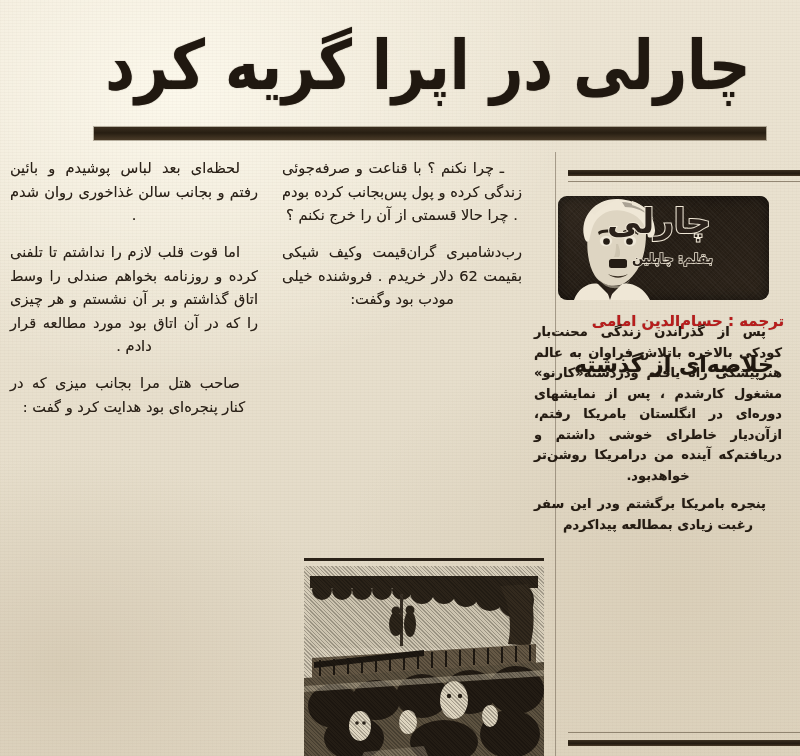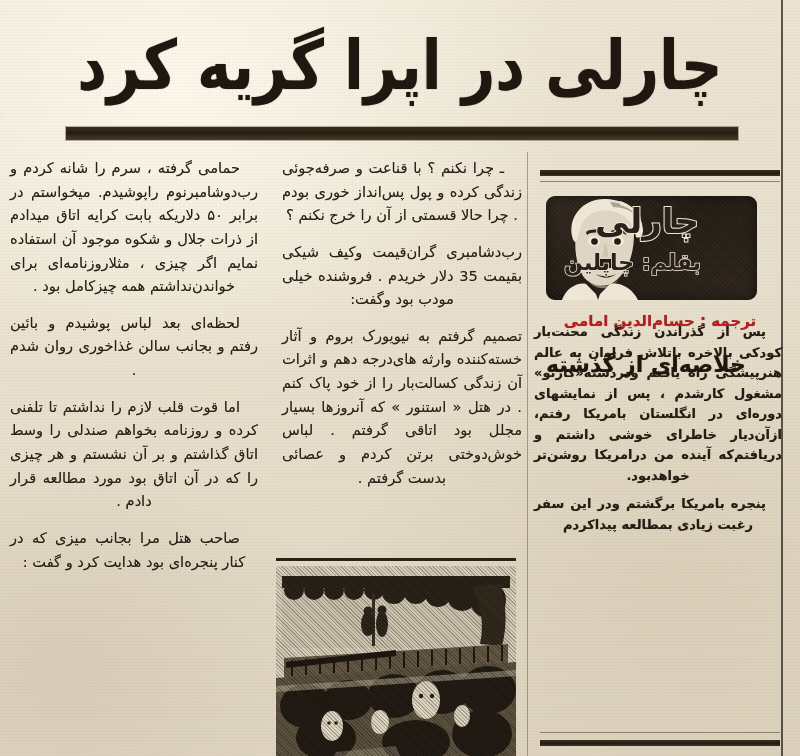--- a/index.html
+++ b/index.html
@@ -19,21 +19,21 @@
       radial-gradient(ellipse 60% 50% at 85% 78%, rgba(212,200,176,.55), rgba(212,200,176,0) 72%),
       radial-gradient(ellipse 50% 40% at 8% 88%, rgba(205,192,168,.5), rgba(205,192,168,0) 70%),
       linear-gradient(168deg,#efe8d8 0%,#e9e1cf 38%,#e3dac7 68%,#ded4bf 100%);
   }
   #grain{
     position:absolute;inset:0;opacity:.16;pointer-events:none;
     background-image:
       repeating-linear-gradient(0deg,rgba(120,105,80,.20) 0 1px,rgba(0,0,0,0) 1px 3px),
       repeating-linear-gradient(90deg,rgba(120,105,80,.14) 0 1px,rgba(0,0,0,0) 1px 4px);
   }
-  #page{position:absolute;inset:0;}
+  #page{position:absolute;inset:0;margin-left:28px;}
 
   
   .headline{
     position:absolute;left:40px;top:10px;width:720px;height:110px;
     display:flex;align-items:center;justify-content:center;
     font-size:58px;line-height:1.05;font-weight:700;
     color:#201810;
     letter-spacing:0px;
     white-space:nowrap;
     text-shadow:0 0 1px rgba(40,30,18,.5);
@@ -75,21 +75,21 @@
   .vrule{position:absolute;background:#6d6150;opacity:.55;width:1px;}
   .vrule.strong{background:#39302a;opacity:.8;width:2px;}
 
   
   .rule-thick{
     position:absolute;background:linear-gradient(180deg,#3b2f20,#241b11 60%,#463725);
   }
   .rule-thin{position:absolute;background:#7d705c;opacity:.8;height:1px;}
 
   .logo-box{
-    position:absolute;left:546px;top:196px;width:211px;height:104px;
+    position:absolute;left:530px;top:196px;width:211px;height:104px;
     background:linear-gradient(145deg,#332a20 0%,#251d15 45%,#2e251b 100%);
     border-radius:9px;
     overflow:hidden;
     box-shadow:inset 0 0 14px rgba(0,0,0,.55);
   }
   .logo-noise{
     position:absolute;inset:0;opacity:.35;
     background-image:
       repeating-linear-gradient(45deg,rgba(255,255,255,.09) 0 1px,rgba(0,0,0,0) 1px 3px),
       repeating-linear-gradient(-45deg,rgba(0,0,0,.25) 0 1px,rgba(0,0,0,0) 1px 4px);
@@ -97,21 +97,21 @@
   .logo-title{
     position:absolute;right:58px;top:8px;
     font-size:34px;font-weight:700;line-height:1;
     color:#2a211a;
     -webkit-text-stroke:2px #efe7d6;
     paint-order:stroke fill;
     white-space:nowrap;
   }
   .logo-sub{
     position:absolute;right:56px;top:56px;
-    font-size:22px;font-weight:700;line-height:1;
+    font-size:13px;font-weight:700;line-height:1;
     color:#2a211a;
     -webkit-text-stroke:1.6px #e8e0cf;
     paint-order:stroke fill;
     white-space:nowrap;
   }
   .portrait{position:absolute;left:4px;top:0px;width:96px;height:104px;}
 
   .translator{
     position:absolute;left:546px;top:312px;width:228px;
     font-size:15px;font-weight:700;text-align:center;
@@ -211,27 +211,25 @@
 
   <div id="col-right">
     <p class="indent">پس از گذراندن زندگی محنت‌بار کودکی بالاخره باتلاش فراوان به عالم هنرپیشگی راه یافتم ودردسته«کارنو» مشغول کارشدم ، پس از نمایشهای دوره‌ای در انگلستان بامریکا رفتم، ازآن‌دیار خاطرای خوشی داشتم و دریافتم‌که آینده من درامریکا روشن‌تر خواهدبود.</p>
     <p class="indent">پنجره بامریکا برگشتم ودر این سفر رغبت زیادی بمطالعه پیداکردم</p>
   </div>
 
   <div class="rule-thin" style="left:540px;top:732px;width:240px;"></div>
   <div class="rule-thick" style="left:540px;top:740px;width:240px;height:6px;"></div>
 
   <div class="col" id="col-mid">
-    <p class="indent">ـ چرا نکنم ؟ با قناعت و صرفه‌جوئی زندگی کرده و پول پس‌انداز خوری بودم . چرا حالا قسمتی از آن را خرج نکنم ؟</p>
-    <p>رب‌دشامبری گران‌قیمت وکیف شیکی بقیمت 35 دلار خریدم . فروشنده خیلی مودب بود وگفت:</p>
-    <p>تصمیم گرفتم به نیویورک بروم و آثار خسته‌کننده وارثه های‌درجه دهم و اثرات آن زندگی کسالت‌بار را از خود پاک کنم . در هتل « استنور » که آنروزها بسیار مجلل بود اتاقی گرفتم . لباس خوش‌دوختی برتن کردم و عصائی بدست گرفتم .</p>
+    <p class="indent">ـ چرا نکنم ؟ با قناعت و صرفه‌جوئی زندگی کرده و پول پس‌بجانب کرده بودم . چرا حالا قسمتی از آن را خرج نکنم ؟</p>
+    <p>رب‌دشامبری گران‌قیمت وکیف شیکی بقیمت 62 دلار خریدم . فروشنده خیلی مودب بود وگفت:</p>
   </div>
 
   <div class="col" id="col-left">
-    <p class="indent">حمامی گرفته ، سرم را شانه کردم و رب‌دوشامبرنوم راپوشیدم. میخواستم در برابر ۵۰ دلاریکه بابت کرایه اتاق میدادم از ذرات جلال و شکوه موجود آن استفاده نمایم اگر چیزی ، مثلاروزنامه‌ای برای خواندن‌نداشتم همه چیزکامل بود .</p>
     <p class="indent">لحظه‌ای بعد لباس پوشیدم و بائین رفتم و بجانب سالن غذا‌خوری روان شدم .</p>
     <p class="indent">اما قوت قلب لازم را نداشتم تا تلفنی کرده و روزنامه بخواهم صندلی را وسط اتاق گذاشتم و بر آن نشستم و هر چیزی را که در آن اتاق بود مورد مطالعه قرار دادم .</p>
     <p class="indent">صاحب هتل مرا بجانب میزی که در کنار پنجره‌ای بود هدایت کرد و گفت :</p>
   </div>
 
   <div class="photo-rule"></div>
   <div class="photo">
     <svg width="240" height="190" viewBox="0 0 240 190" aria-hidden="true">
       <rect x="0" y="0" width="240" height="190" fill="#d6cdb9"></rect>
 

